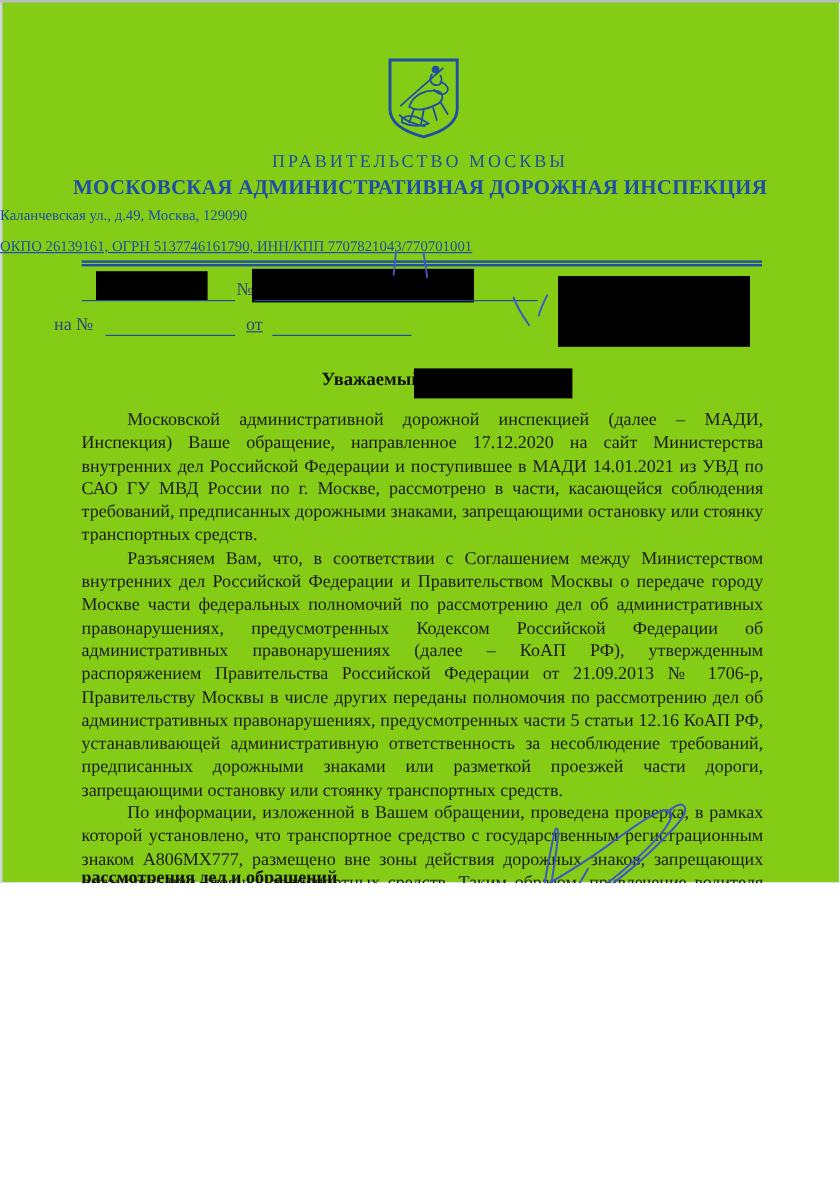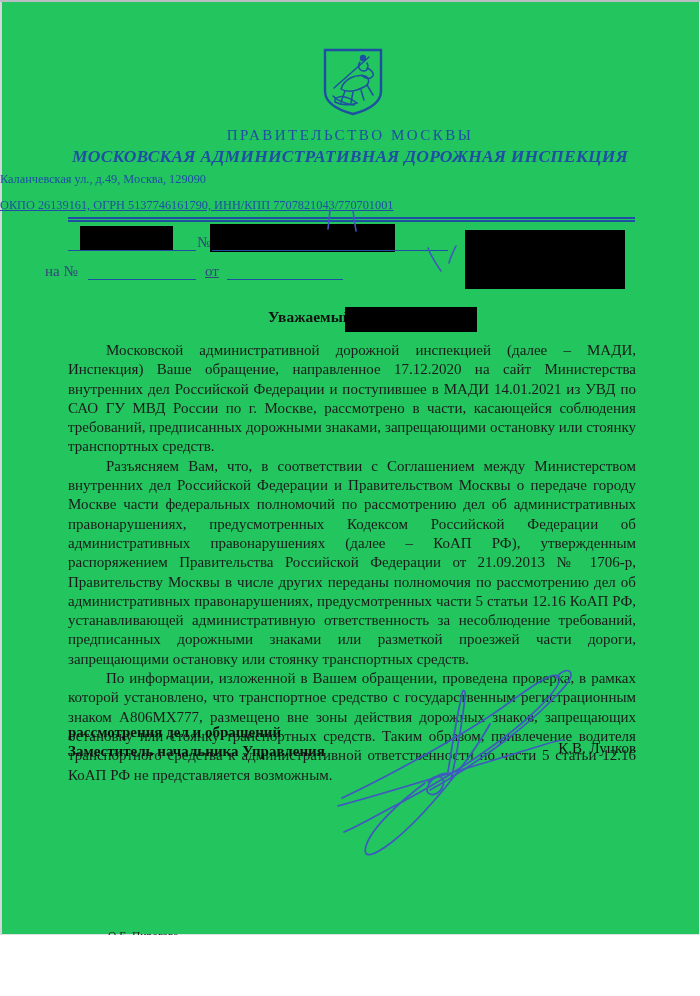--- a/index.html
+++ b/index.html
@@ -1,31 +1,31 @@
 <!DOCTYPE html>
 <html><head>
 <meta charset="utf-8">
 <style>
   html,body { margin:0; padding:0; background:#ffffff; }
   .page {
-    position:relative; width:700px; height:935px; background:#22c55e;
+    position:relative; width:700px; height:736px; background:#84cc16;
     font-family:"Liberation Serif", serif; overflow:hidden;
     box-shadow: inset 0 2px 0 #b9bec5, inset 2px 0 0 #d3d6da, inset -1px 0 0 #e3e5e8, inset 0 -1px 0 #dfe1e4;
   }
   .abs { position:absolute; }
 
   
   .coat { left:322px; top:47px; width:62px; height:70px; }
   .gov-line {
     left:0; right:0; top:127px; text-align:center;
     font-size:15px; letter-spacing:2.5px; color:var(--blue);
   }
   .org-name {
     left:0; right:0; top:146px; text-align:center;
-    font-size:17.5px; font-weight:bold; letter-spacing:0.2px; color:var(--blue);font-style:italic;
+    font-size:17.5px; font-weight:bold; letter-spacing:0.2px; color:var(--blue);
   }
   .addr { left:0; right:0; font-size:12.3px; color:var(--blue); }
   .addr1 { top:172px; } .addr2 { top:185px; } .addr3 { top:198px;text-decoration:underline; }
   .rule {
     left:68px; top:217px; width:567px; height:1px;
     border-top:2px solid var(--blue); border-bottom:2px solid var(--blue);
   }
 
   
   .redact { background:#000; }

